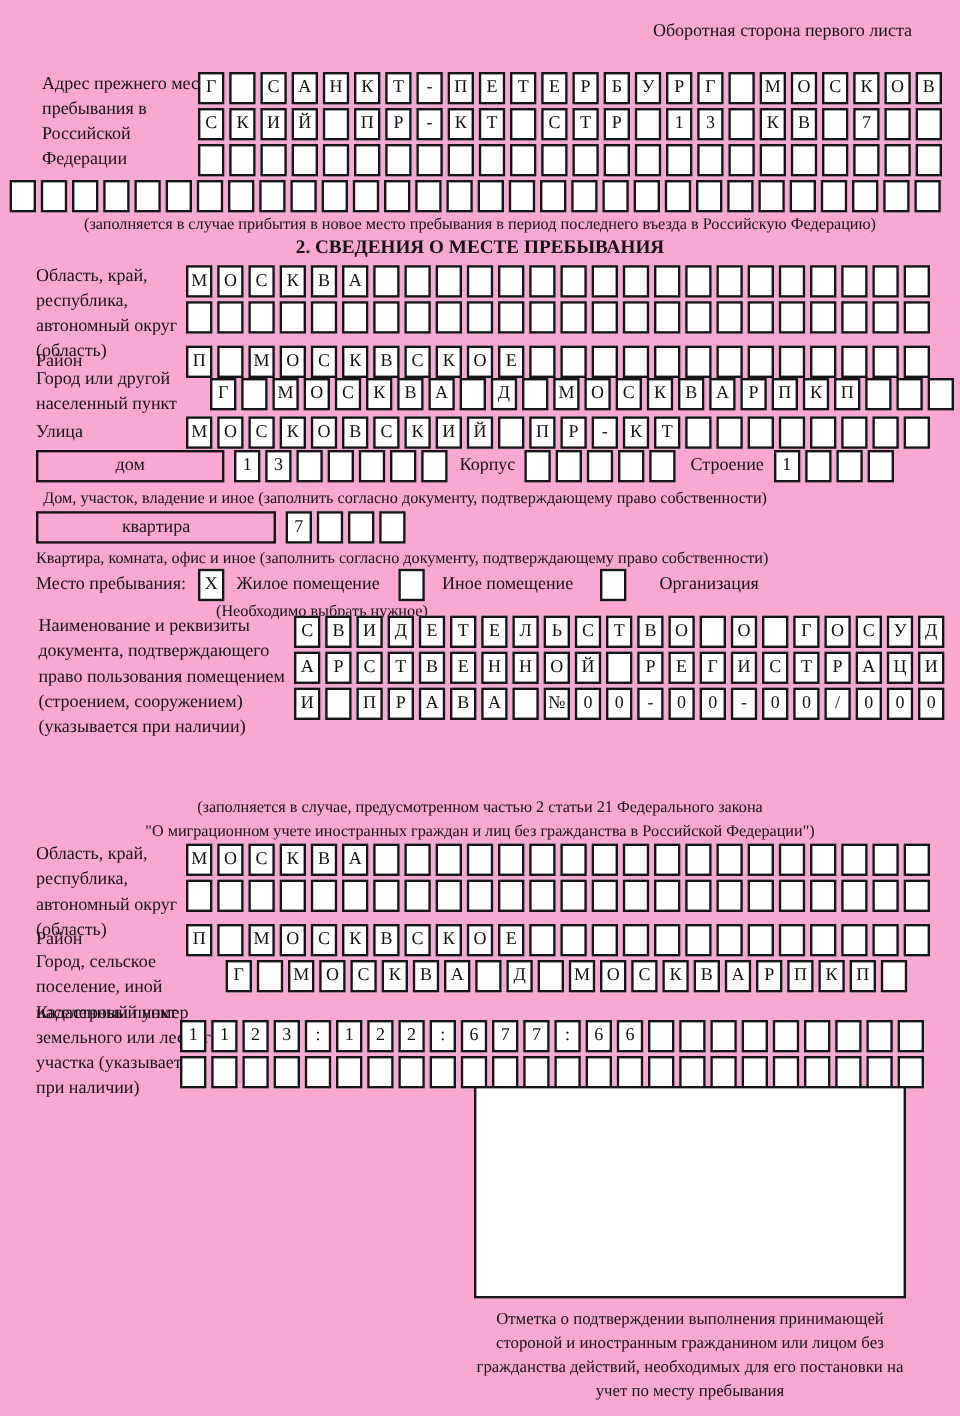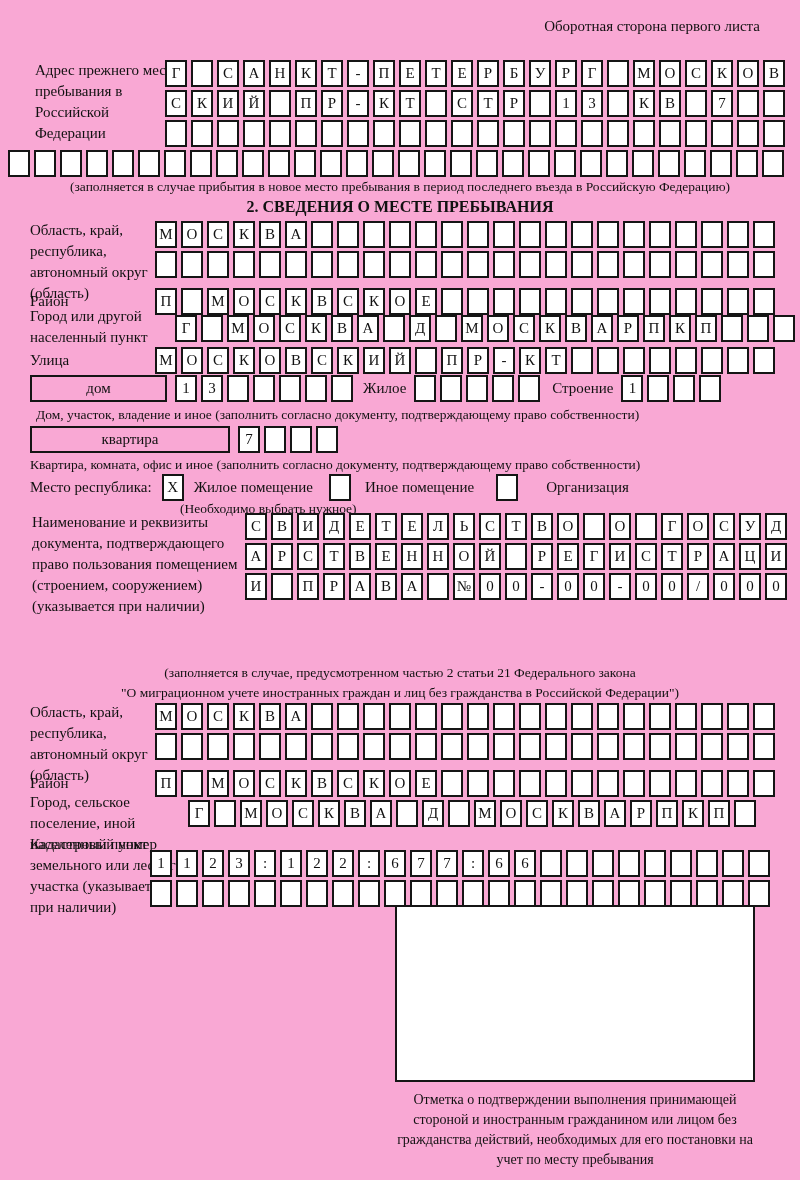--- a/index.html
+++ b/index.html
@@ -276,31 +276,31 @@
       <span class="cbox"></span>
       <span class="cbox"></span>
       <span class="cbox"></span>
       <span class="cbox"></span>
       <span class="cbox"></span>
       <span class="cbox"></span>
       <span class="cbox"></span>
     </div>
 
   <div class="abs inline-row" style="top:375px;left:30px;">
-    <div class="widebox" style="width:137px;">дом</div>
+    <div class="widebox" style="width:157px;">дом</div>
     <div class="brow" style="margin:0 0 0 8px;">
         <span class="cbox">1</span>
         <span class="cbox">3</span>
         <span class="cbox"></span>
         <span class="cbox"></span>
         <span class="cbox"></span>
         <span class="cbox"></span>
         <span class="cbox"></span>
       </div>
-    <div class="lbl" style="margin:0 8px 0 10px;">Жилое</div>
+    <div class="lbl" style="margin:0 8px 0 10px;">Корпус</div>
     <div class="brow" style="margin:0;">
         <span class="cbox"></span>
         <span class="cbox"></span>
         <span class="cbox"></span>
         <span class="cbox"></span>
         <span class="cbox"></span>
       </div>
     <div class="lbl" style="margin:0 8px 0 12px;">Строение</div>
     <div class="brow" style="margin:0;">
         <span class="cbox">1</span>
@@ -316,21 +316,21 @@
     <div class="brow" style="margin:0 0 0 8px;">
         <span class="cbox">7</span>
         <span class="cbox"></span>
         <span class="cbox"></span>
         <span class="cbox"></span>
       </div>
   </div>
   <div class="abs note" style="top:456px;left:30px;">Квартира, комната, офис и иное (заполнить согласно документу, подтверждающему право собственности)</div>
 
   <div class="abs inline-row" style="top:474px;left:30px;">
-    <div class="lbl">Место республика:</div>
+    <div class="lbl">Место пребывания:</div>
     <div class="cbox" style="margin-left:10px;">X</div>
     <div class="lbl" style="margin-left:10px;">Жилое помещение</div>
     <div class="cbox" style="margin-left:16px;"></div>
     <div class="lbl" style="margin-left:14px;">Иное помещение</div>
     <div class="cbox" style="margin-left:22px;"></div>
     <div class="lbl" style="margin-left:28px;">Организация</div>
   </div>
   <div class="abs note" style="top:500px;left:180px;">(Необходимо выбрать нужное)</div>
 
   <div class="abs lbl" style="top:512px;left:32px;width:212px;">Наименование и реквизиты документа, подтверждающего право пользования помещением (строением, сооружением) (указывается при наличии)</div>

